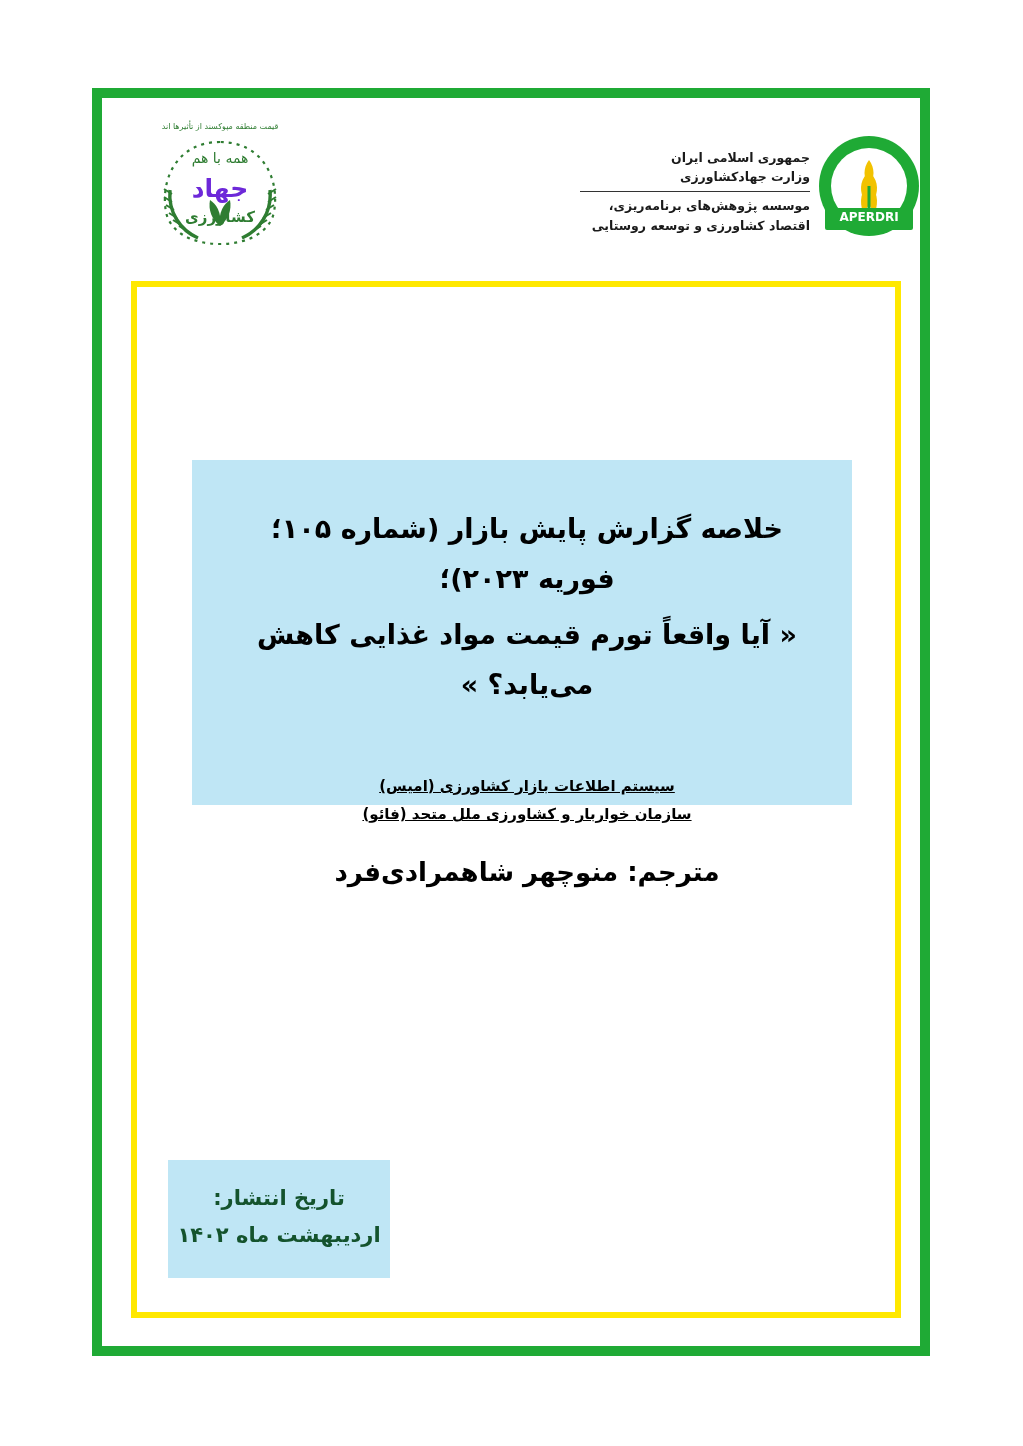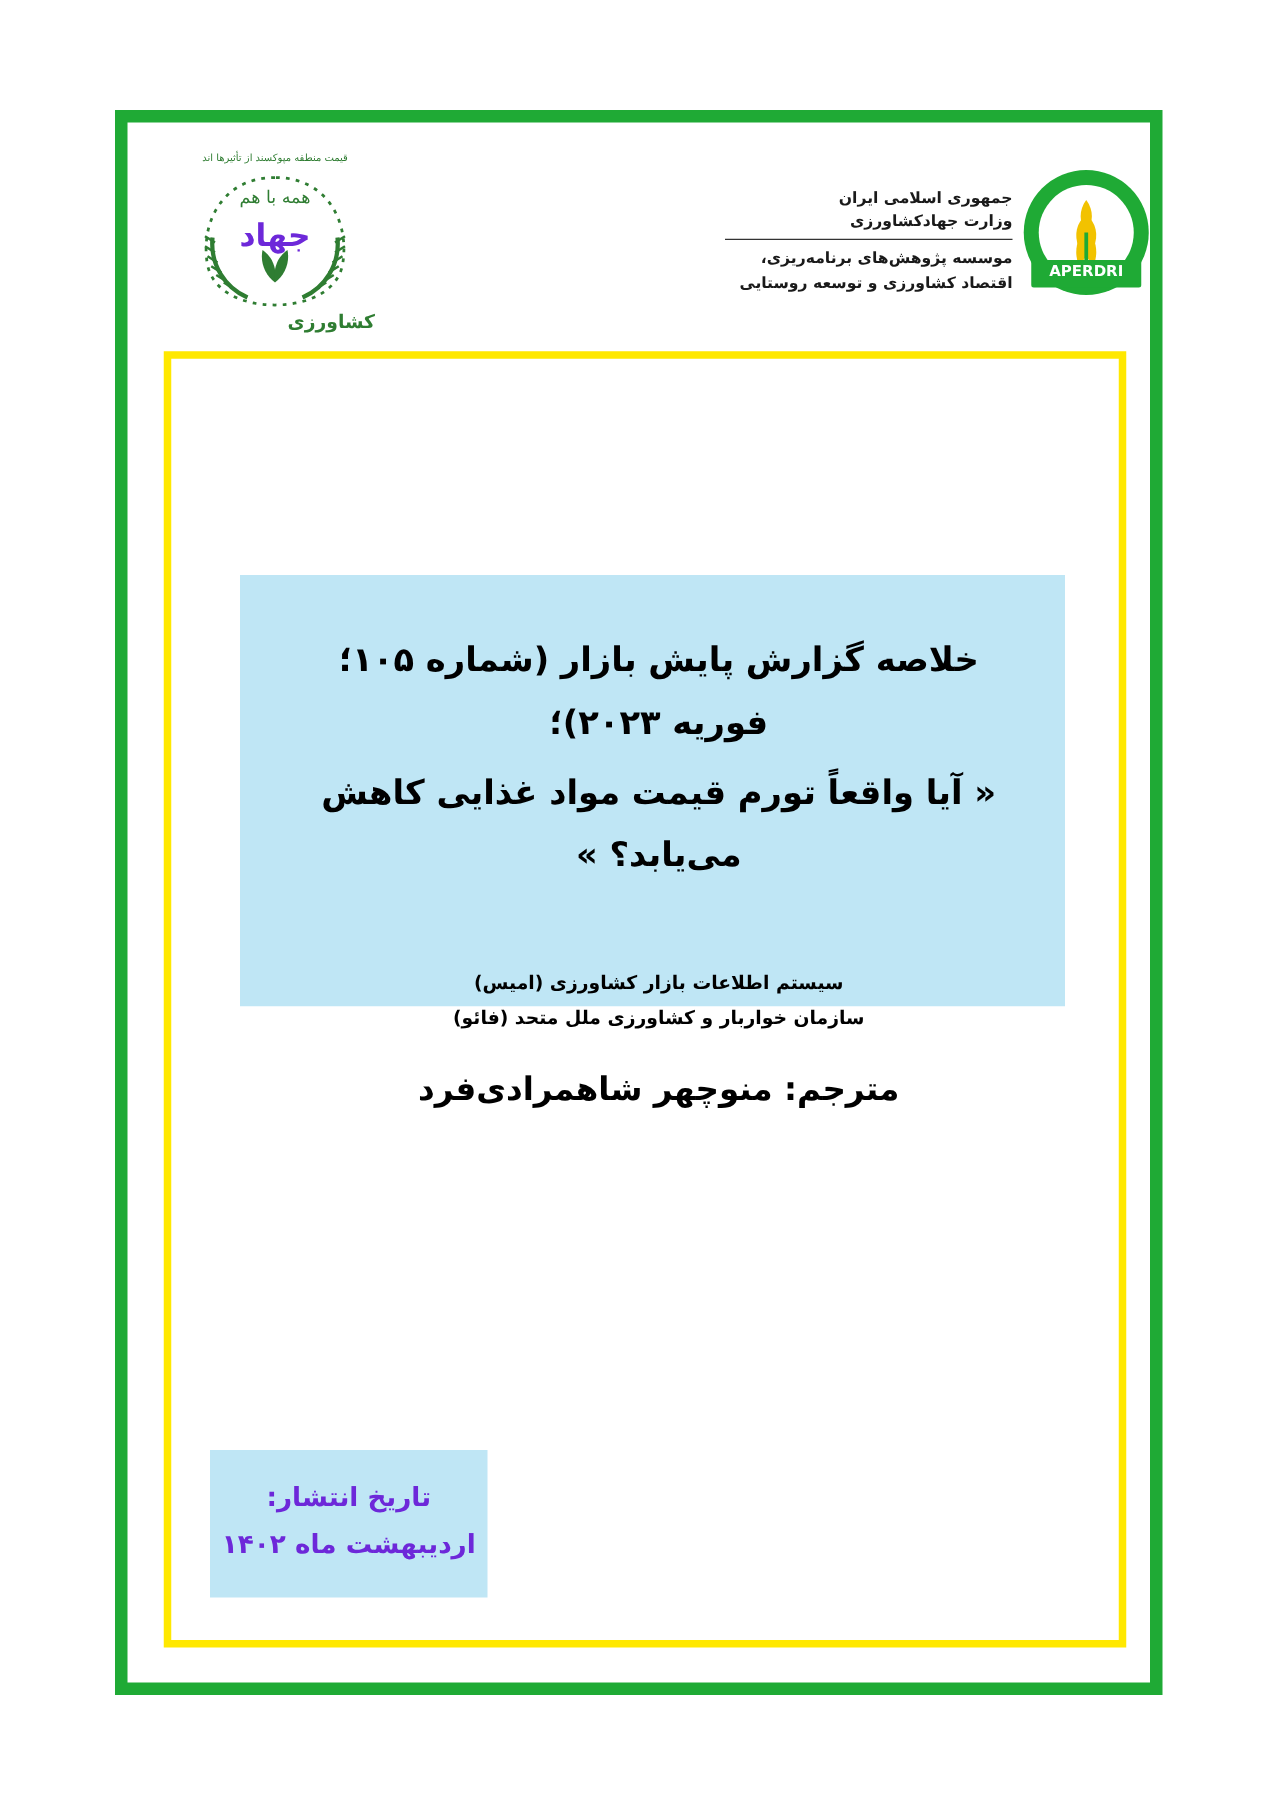--- a/index.html
+++ b/index.html
@@ -83,24 +83,24 @@
     width: 160px;
     text-align: center;
     font-size: 25px;
     font-weight: bold;
     color: #6d28d9;
   }
   .logo-jahad .word-sub {
     position: absolute;
     left: 0; top: 86px;
     width: 160px;
+    text-align: center;
     font-size: 15px;
     font-weight: bold;
     color: #2f7d32;
-    margin-top: 40px;
   }
   .logo-jahad .word-small {
     position: absolute;
     left: 0; top: 28px;
     width: 160px;
     text-align: center;
     font-size: 14px;
     color: #2f7d32;
   }
 
@@ -206,20 +206,21 @@
     color: #000;
     line-height: 1.85;
     margin-top: 6px;
   }
   .source-block {
     margin-top: 62px;
     font-size: 15px;
     font-weight: bold;
     color: #000;
     line-height: 1.9;
+    text-decoration: underline;
   }
   .translator {
     margin-top: 28px;
     font-size: 26px;
     font-weight: bold;
     color: #000;
   }
 
   
   .date-card {
@@ -230,21 +231,21 @@
     height: 118px;
     background: #bfe6f5;
     direction: rtl;
     text-align: center;
     box-sizing: border-box;
     padding-top: 20px;
   }
   .date-card .line {
     font-size: 21px;
     font-weight: bold;
-    color: #6d28d9;
+    color: #14532d;
     line-height: 1.75;
   }
 </style>
 </head>
 <body>
 
 <div class="page">
 
   <div class="green-frame"></div>
   <div class="yellow-frame"></div>

